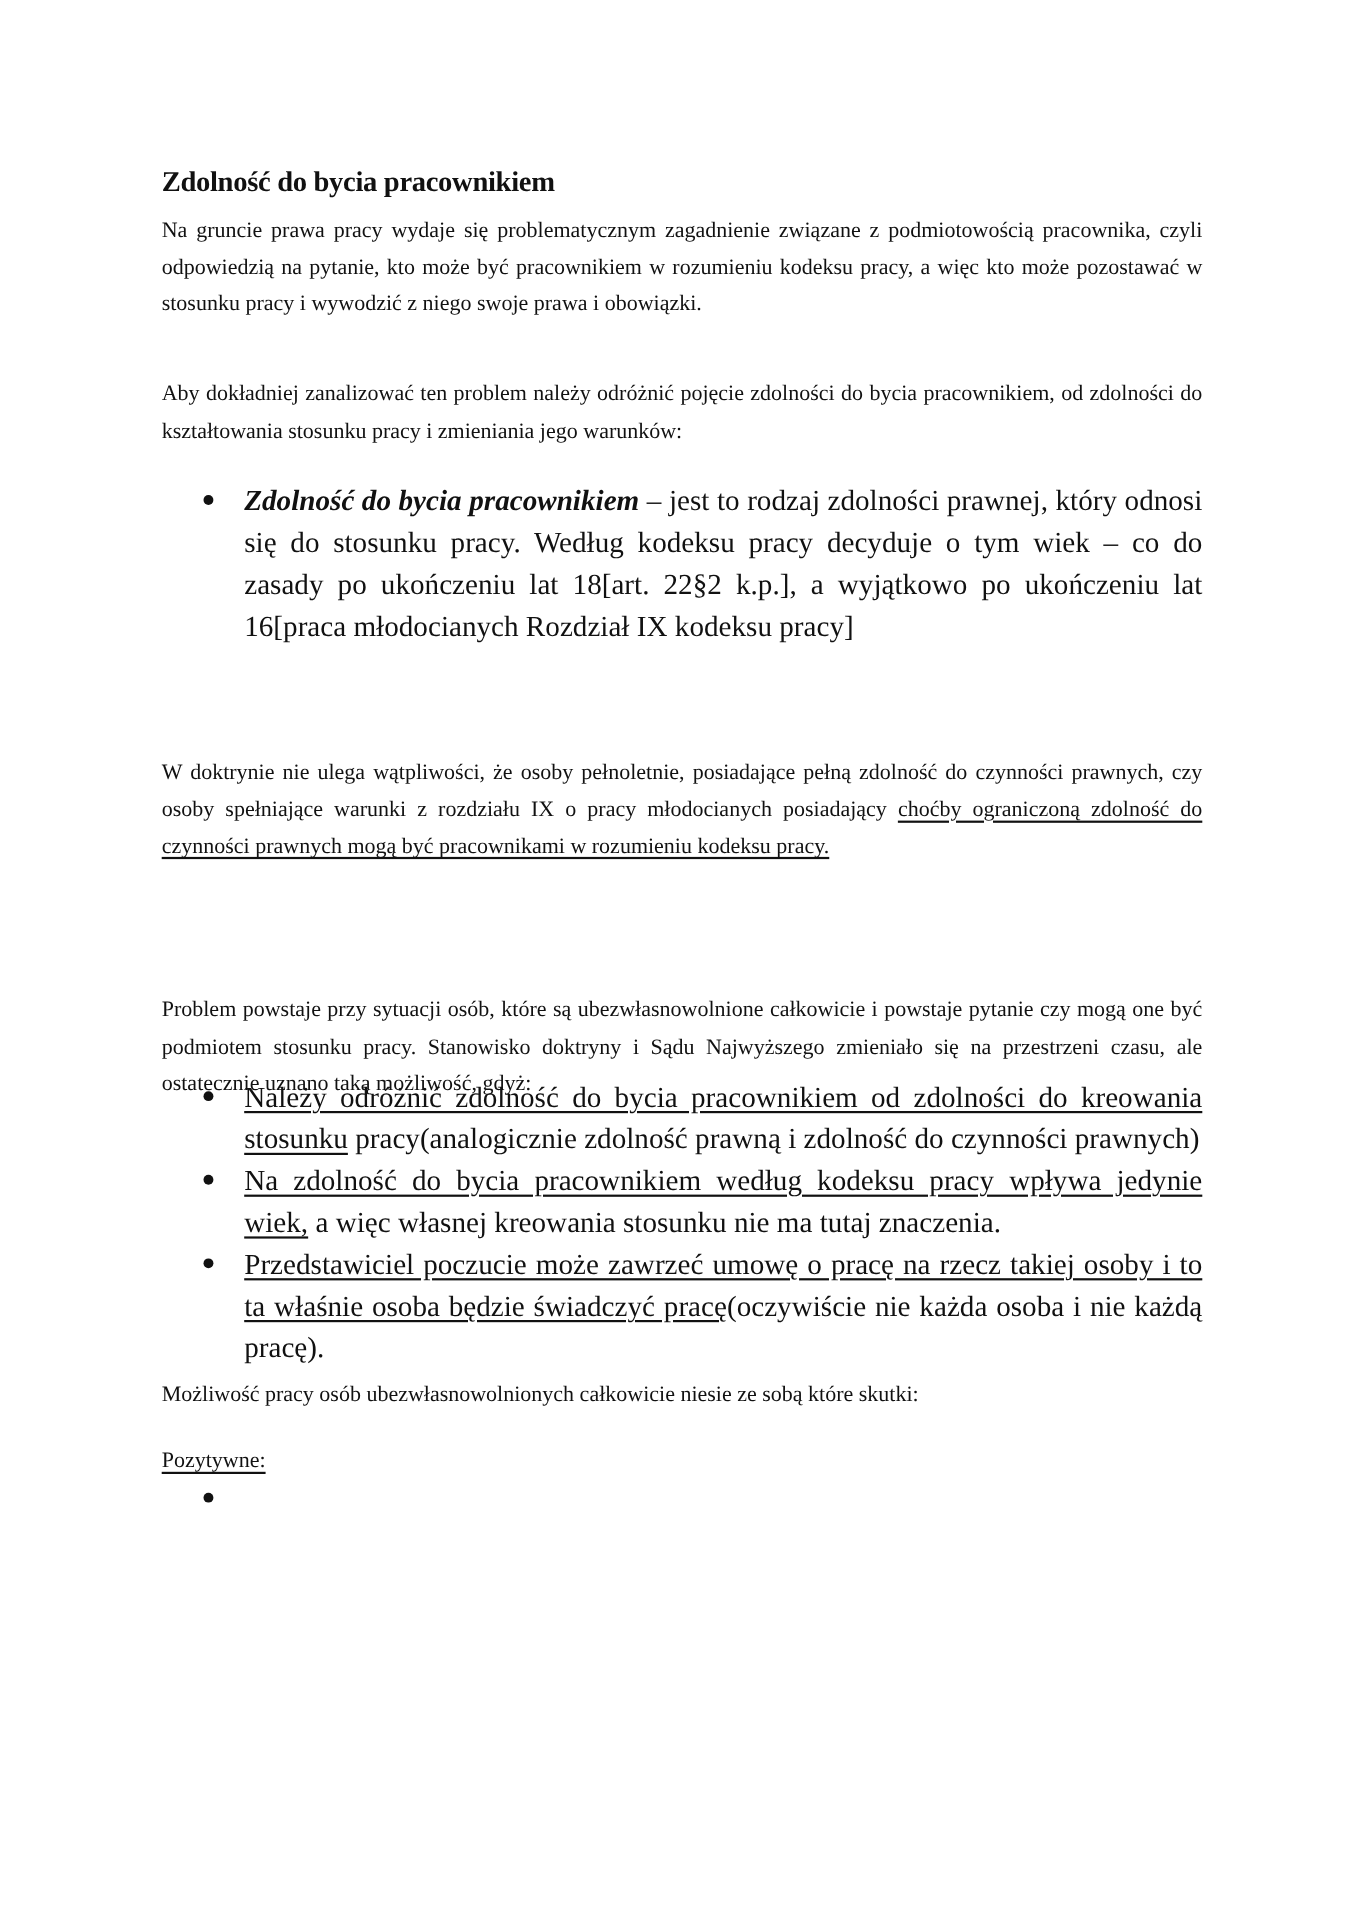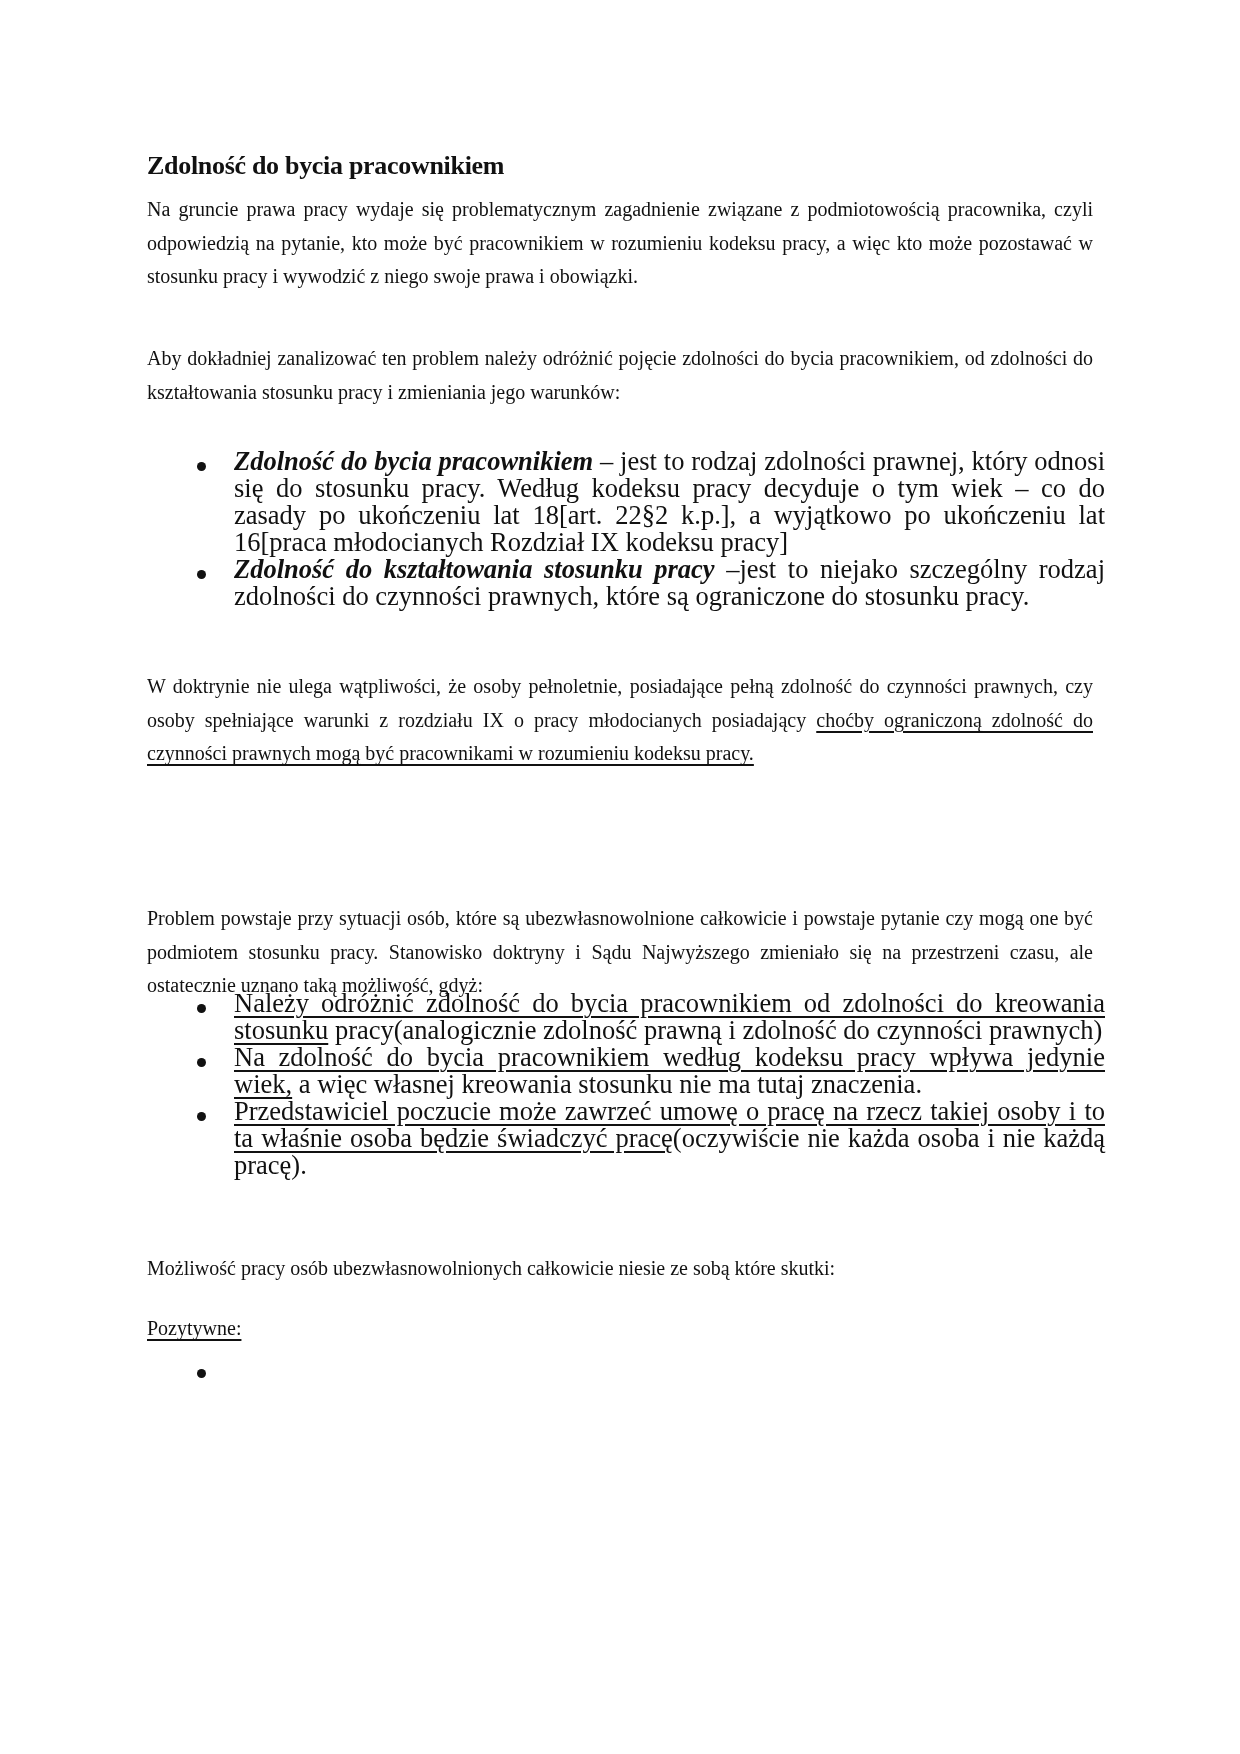--- a/index.html
+++ b/index.html
@@ -3,22 +3,22 @@
 <meta charset="utf-8">
 <style>
   html, body { margin: 0; padding: 0; background: #ffffff; }
   body { width: 1240px; height: 1754px; position: relative; overflow: hidden;
          font-family: "Liberation Serif", "DejaVu Serif", serif; color: #111; }
   .page { position: absolute; left: 147px; top: 0; width: 946px; }
   .title { position: absolute; top: 150px; left: 0; font-weight: bold; font-size: 26px;
            line-height: 32px; letter-spacing: -0.3px; }
   .para { position: absolute; left: 0; width: 946px; font-size: 20px; line-height: 33.5px;
           text-align: justify; text-align-last: left; }
-  .list { position: absolute; left: 0; width: 946px; margin: 12px; padding: 0; list-style: none;
-          font-size: 26.5px; line-height: 27px; }
+  .list { position: absolute; left: 0; width: 946px; margin: 0; padding: 0; list-style: none;
+          font-size: 26.5px; line-height: 38px; }
   .list li { position: relative; padding-left: 75px; text-align: justify; }
   .bullet { position: absolute; left: 38px; top: 14px; width: 9px; height: 9px;
             background: #111; border-radius: 50%; }
   .u { text-decoration: underline; text-underline-offset: 4px; text-decoration-thickness: 2px; }
   .bi { font-weight: bold; font-style: italic; }
 </style>
 </head>
 <body>
 
 <div class="page">
@@ -27,27 +27,23 @@
 
   <div class="para" style="top:193px;">Na gruncie prawa pracy wydaje się problematycznym zagadnienie związane z podmiotowością pracownika, czyli odpowiedzią na pytanie, kto może być pracownikiem w rozumieniu kodeksu pracy, a więc kto może pozostawać w stosunku pracy i wywodzić z niego swoje prawa i obowiązki.</div>
 
   <div class="para" style="top:342px;">Aby dokładniej zanalizować ten problem należy odróżnić pojęcie zdolności do bycia pracownikiem, od zdolności do kształtowania stosunku pracy i zmieniania jego warunków:</div>
 
   <ul class="list" style="top:436px;">
     <li>
       <span class="bullet"></span>
       <span class="bi">Zdolność do bycia pracownikiem</span><span> – jest to rodzaj zdolności prawnej, który odnosi się do stosunku pracy. Według kodeksu pracy decyduje o tym wiek – co do zasady po ukończeniu lat 18[art. 22§2 k.p.], a wyjątkowo po ukończeniu lat 16[praca młodocianych Rozdział IX kodeksu pracy]</span>
     </li>
-    <li>
-      <span class="bullet"></span>
-      <span class="bi">Zdolność do kształtowania stosunku pracy</span><span> –jest to niejako szczególny rodzaj zdolności do czynności prawnych, które są ograniczone do stosunku pracy.</span>
-    </li>
   </ul>
 
-  <div class="para" style="top:670px;">
+  <div class="para" style="top:686px;">
     <span>W doktrynie nie ulega wątpliwości, że osoby pełnoletnie, posiadające pełną zdolność do czynności prawnych, czy osoby spełniające warunki z rozdziału IX o pracy młodocianych posiadający </span><span class="u">choćby ograniczoną zdolność do czynności prawnych mogą być pracownikami w rozumieniu kodeksu pracy.</span>
   </div>
 
   <div class="para" style="top:902px;">Problem powstaje przy sytuacji osób, które są ubezwłasnowolnione całkowicie i powstaje pytanie czy mogą one być podmiotem stosunku pracy. Stanowisko doktryny i Sądu Najwyższego zmieniało się na przestrzeni czasu, ale ostatecznie uznano taką możliwość, gdyż:</div>
 
   <ul class="list" style="top:978px;">
     <li>
       <span class="bullet"></span>
       <span class="u">Należy odróżnić zdolność do bycia pracownikiem od zdolności do kreowania stosunku</span><span> pracy(analogicznie zdolność prawną i zdolność do czynności prawnych)</span>
     </li>

